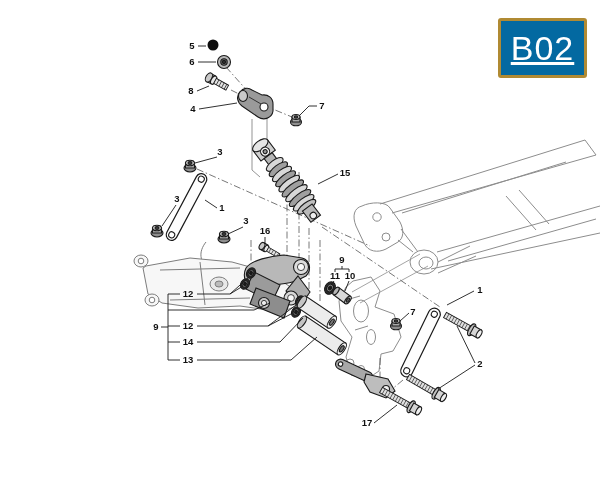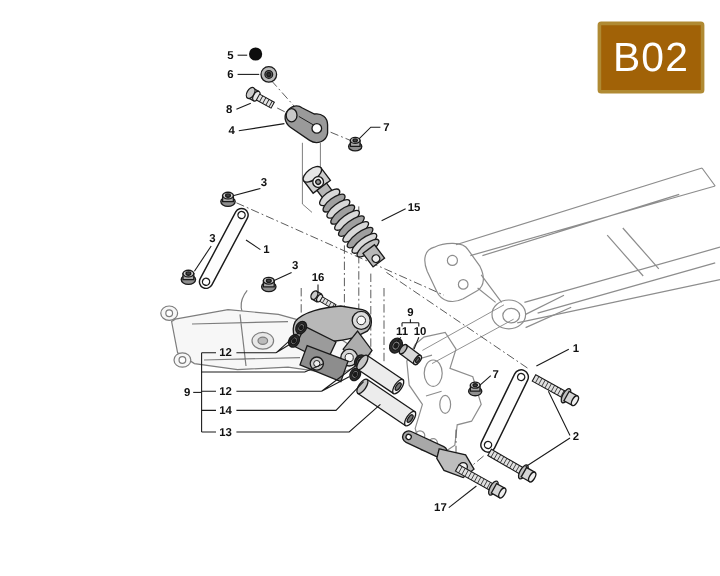--- a/index.html
+++ b/index.html
@@ -314,14 +314,14 @@
         <text x="188" y="329" class="callout">12</text>
         <text x="188" y="345" class="callout">14</text>
         <text x="188" y="363" class="callout">13</text>
         <text x="480" y="293" class="callout">1</text>
         <text x="413" y="315" class="callout">7</text>
         <text x="480" y="367" class="callout">2</text>
         <text x="367" y="426" class="callout">17</text>
       </g>
   </svg>
 
-  <div id="badge" style="background: #a16207; border-color: rgb(176, 138, 51); color: rgb(255, 255, 255);">B02</div>
+  <div id="badge" style="background: #0369a1; border-color: rgb(176, 138, 51); color: rgb(255, 255, 255); text-decoration: underline;">B02</div>
 </div>
 
 </body></html>

